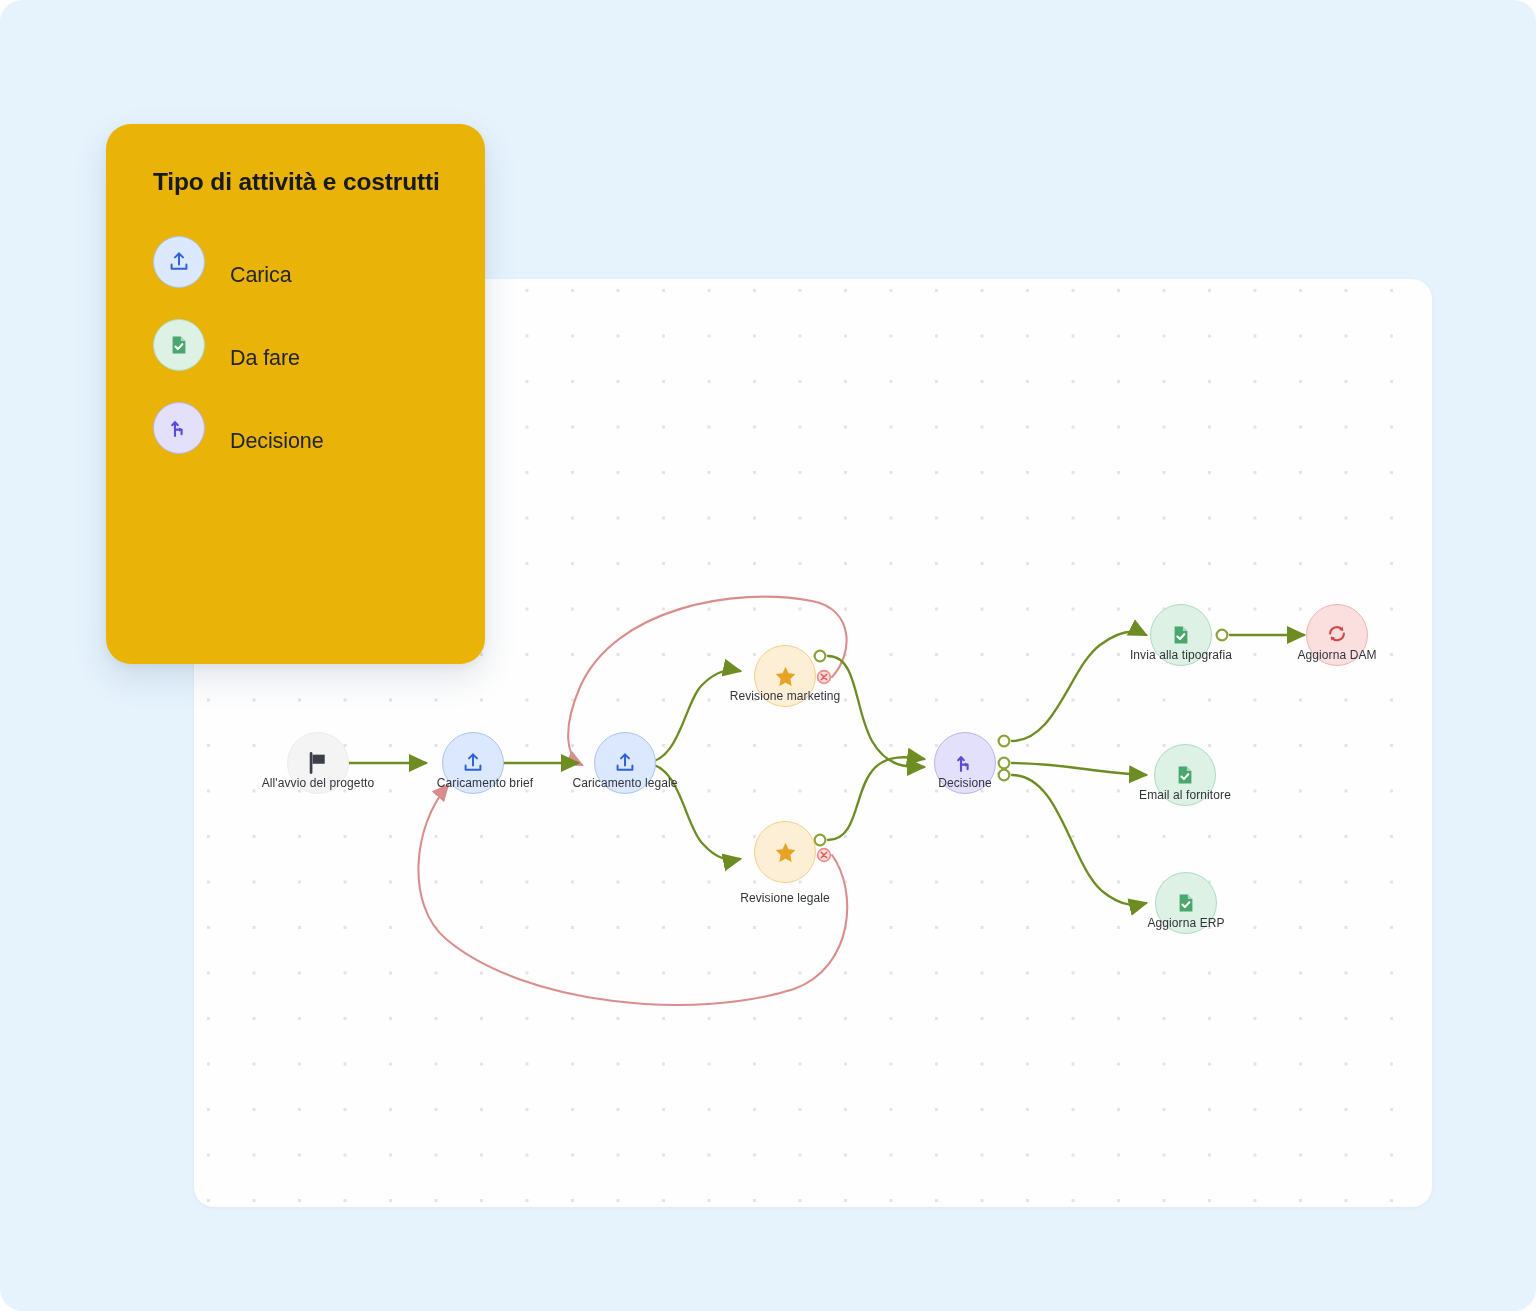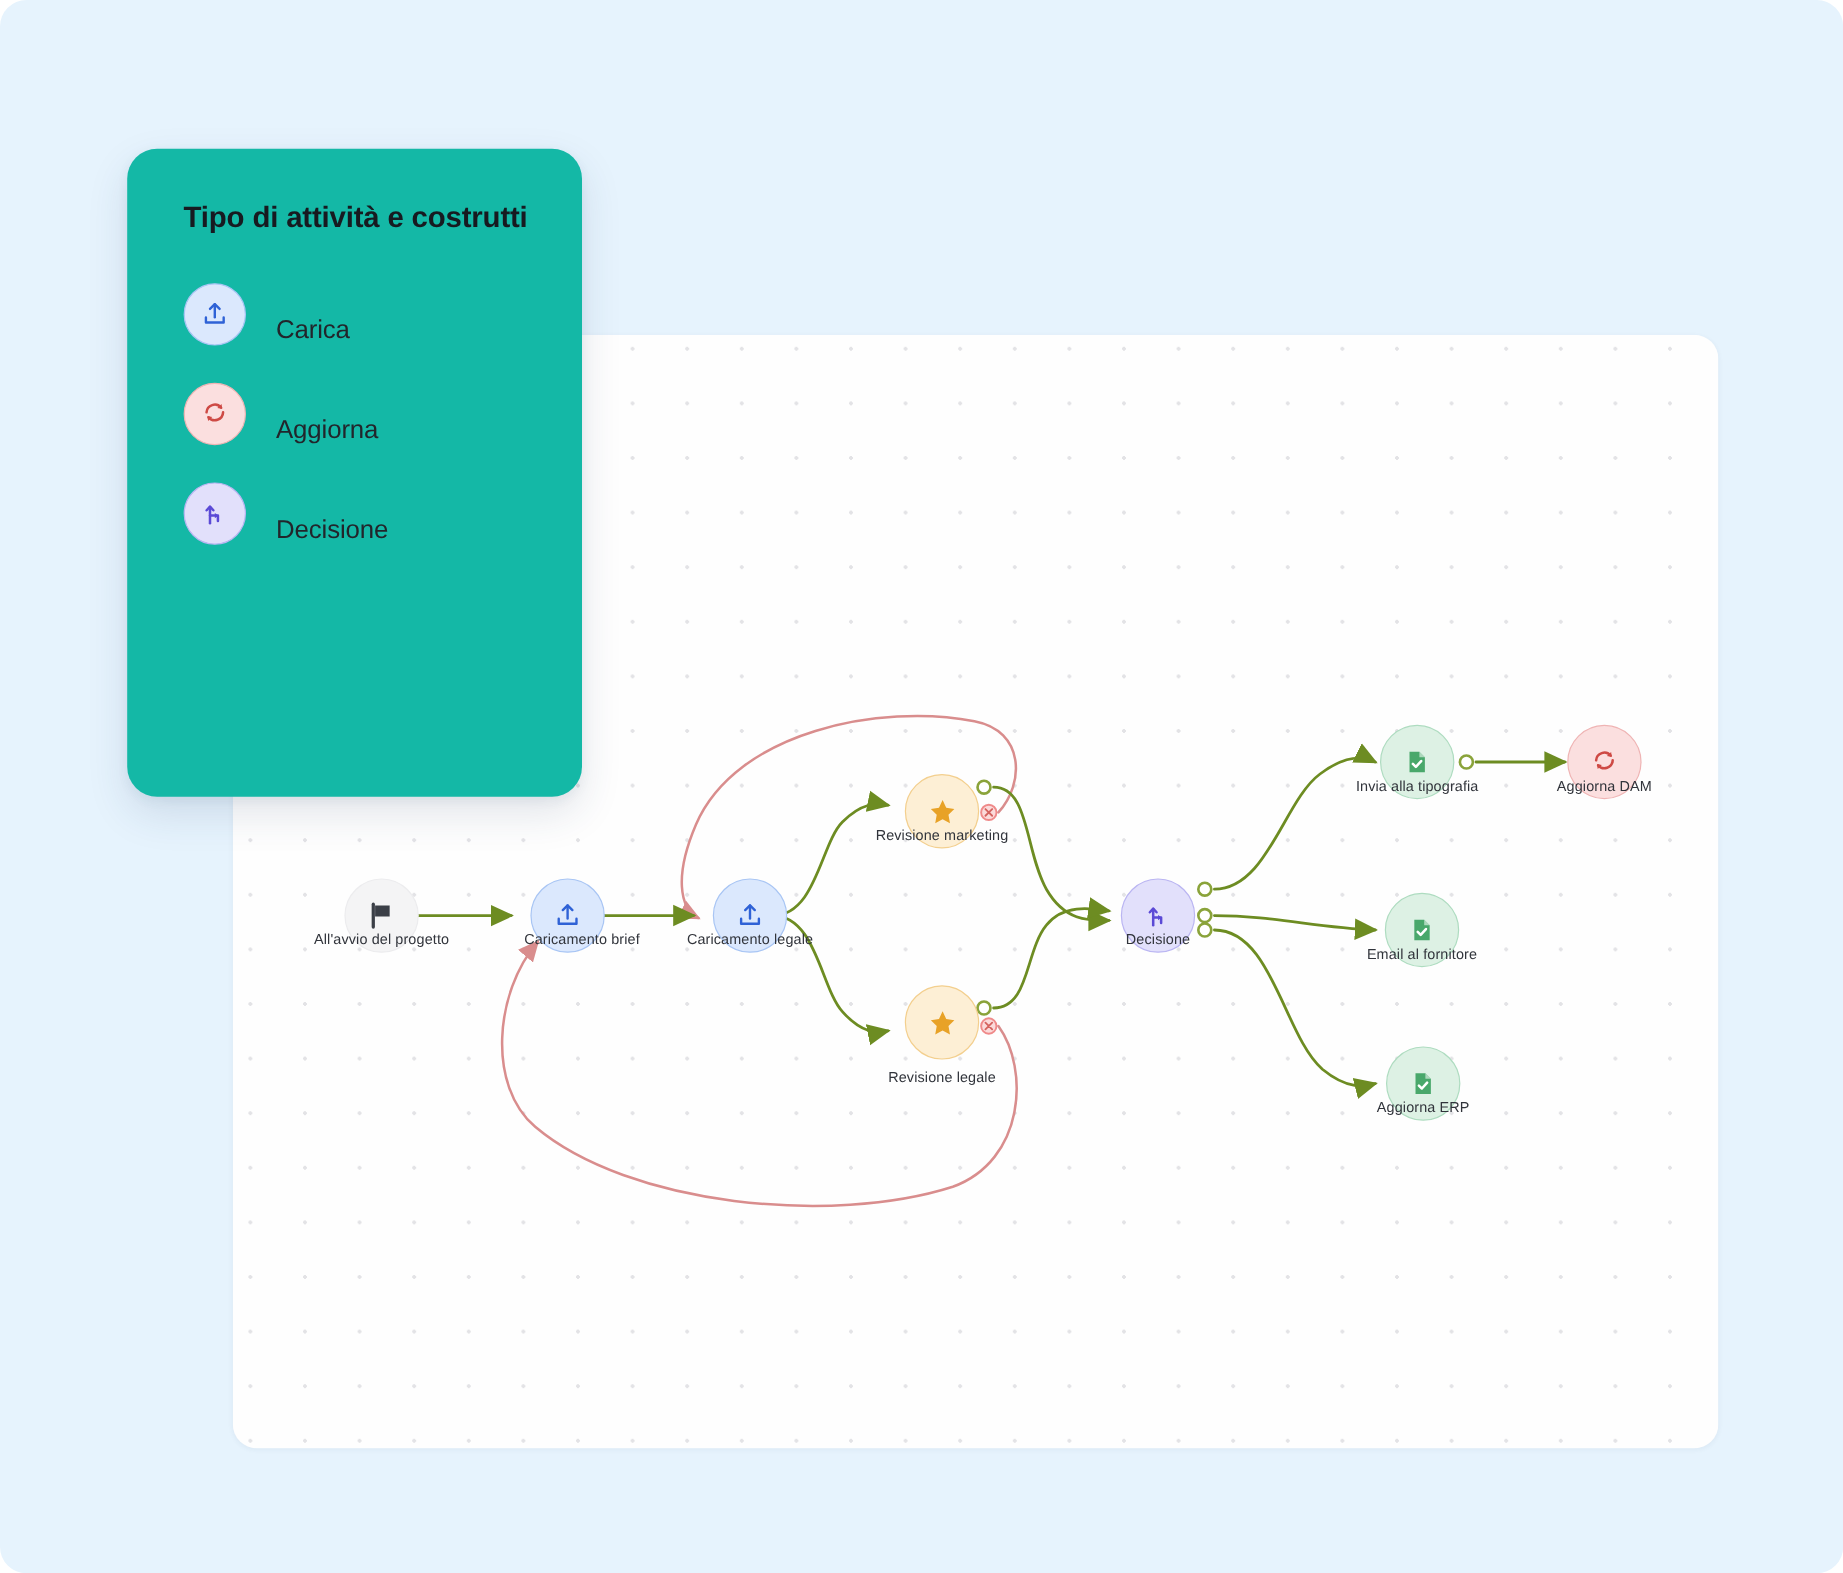--- a/index.html
+++ b/index.html
@@ -77,21 +77,21 @@
   .n-update  { background: #fbdfdf; border: 1px solid #efb4b4; }
   .n-decide  { background: #e2e0fb; border: 1px solid #bab5f2; }
 
   
   #legend-card {
     position: absolute;
     left: 106px;
     top: 124px;
     width: 379px;
     height: 540px;
-    background: #14b8a6;
+    background: #eab308;
     border-radius: 25px;
     box-shadow: 0 14px 34px rgba(36,64,100,0.13), 0 3px 10px rgba(36,64,100,0.06);
     box-sizing: border-box;
     padding: 44px 0 0 47px;
   }
   #legend-title {
     font-size: 24.5px;
     font-weight: 700;
     color: #171a20;
     letter-spacing: -0.15px;
@@ -282,32 +282,31 @@
         <svg width="24" height="24" viewBox="0 0 24 24">
           <path d="M12 3.6 V14.4" stroke="#2f62d6" stroke-width="2" stroke-linecap="round"></path>
           <path d="M8 7.4 L12 3.5 L16 7.4" fill="none" stroke="#2f62d6" stroke-width="2" stroke-linecap="round" stroke-linejoin="round"></path>
           <path d="M4.6 14.6 v4.2 h14.8 v-4.2" fill="none" stroke="#2f62d6" stroke-width="2" stroke-linecap="round" stroke-linejoin="round"></path>
         </svg>
       </span>
       <span class="legend-text">Carica</span>
     </div>
 
 
-
     <div class="legend-row">
-      <span class="legend-swatch" style="background:#fbdfdf; border:1px solid #efb4b4;">
+      <span class="legend-swatch" style="background:#ddf1e4; border:1px solid #aedcc0;">
         <svg width="24" height="24" viewBox="0 0 24 24">
-          <path d="M5.1 10.6 A6.9 6.9 0 0 1 17.2 6.6" fill="none" stroke="#ce4a45" stroke-width="2.1" stroke-linecap="round"></path>
-          <path d="M18.9 10.6 A6.9 6.9 0 0 1 6.8 14.8" fill="none" stroke="#ce4a45" stroke-width="2.1" stroke-linecap="round"></path>
-          <path d="M17.6 3.6 L18.2 7.8 L14.1 7.0 Z" fill="#ce4a45"></path>
-          <path d="M6.4 17.8 L5.8 13.6 L9.9 14.4 Z" fill="#ce4a45"></path>
+          <path d="M5.6 3.4 h8.2 l4.6 4.6 v12.6 h-12.8 Z" fill="#49a86b"></path>
+          <path d="M13.8 3.4 v4.6 h4.6 Z" fill="#ffffff" opacity="0.55"></path>
+          <path d="M8.4 13.6 L10.9 16.1 L15.3 11.2" fill="none" stroke="#ffffff" stroke-width="2.1" stroke-linecap="round" stroke-linejoin="round"></path>
         </svg>
       </span>
-      <span class="legend-text">Aggiorna</span>
-    </div>
+      <span class="legend-text">Da fare</span>
+    </div>
+
 
     <div class="legend-row">
       <span class="legend-swatch" style="background:#e2e0fb; border:1px solid #bab5f2;">
         <svg width="24" height="24" viewBox="0 0 24 24">
           <path d="M8 20 V6.6" stroke="#5b4ad6" stroke-width="2.1" stroke-linecap="round"></path>
           <path d="M5.2 9.2 L8 6.2 L10.8 9.2" fill="none" stroke="#5b4ad6" stroke-width="2.1" stroke-linecap="round" stroke-linejoin="round"></path>
           <path d="M8 13.6 h6.6 v4.6" fill="none" stroke="#5b4ad6" stroke-width="2.1" stroke-linecap="round" stroke-linejoin="round"></path>
           <path d="M12 15.8 L15.1 13.6 L12 11.4 Z" fill="#5b4ad6"></path>
         </svg>
       </span>

